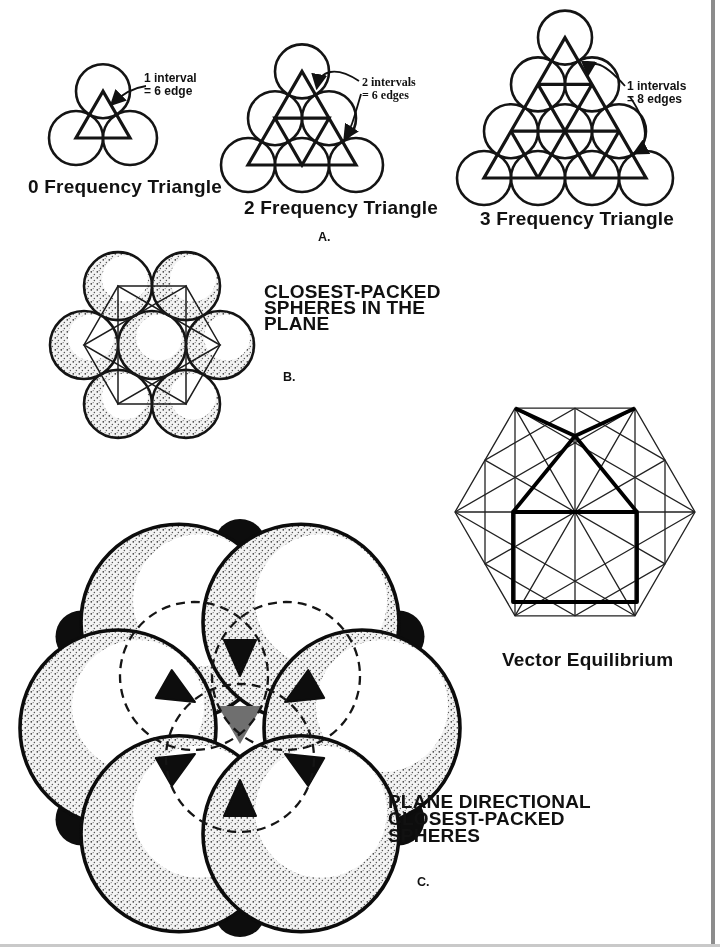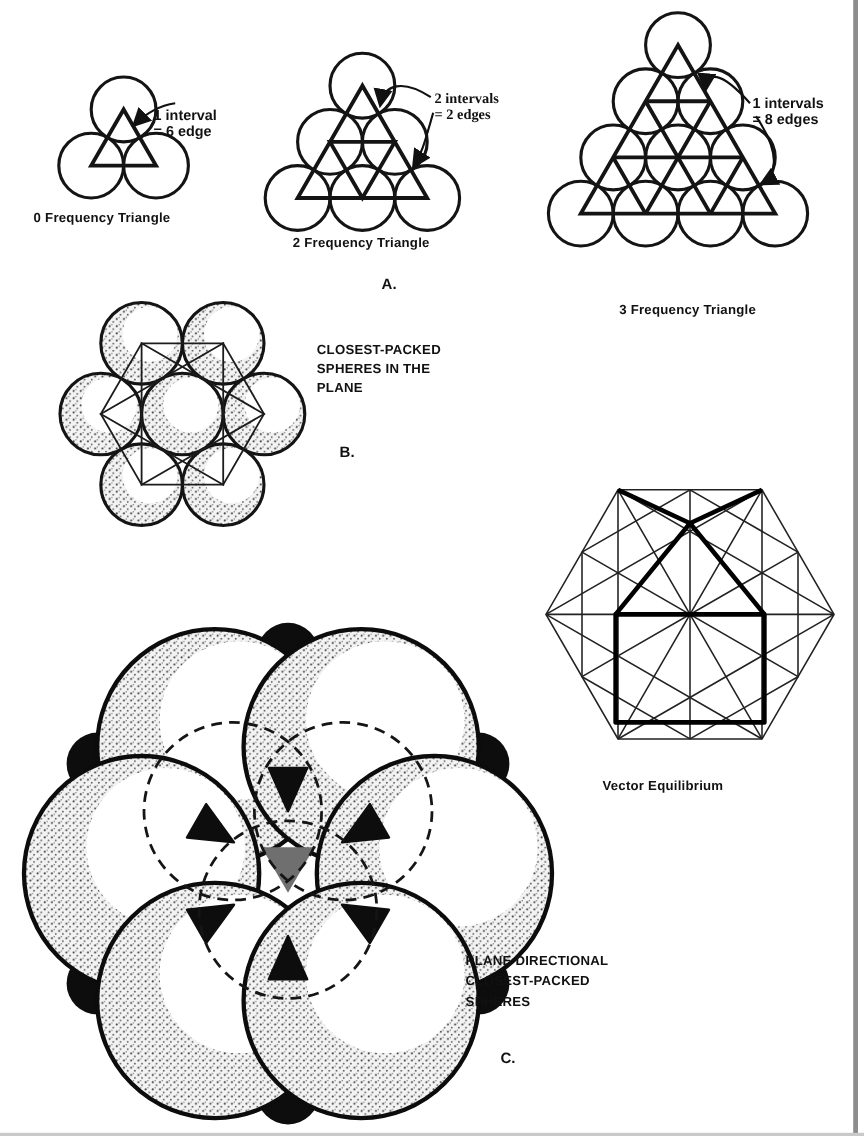--- a/index.html
+++ b/index.html
@@ -1,20 +1,20 @@
 <!DOCTYPE html>
 <html><head>
 <meta charset="utf-8">
 <style>
   html,body{margin:0;padding:0;background:#fff;}
   #page{position:relative;width:720px;height:947px;background:#fff;overflow:hidden;
         font-family:"Liberation Sans",sans-serif;color:#111;}
   #art{position:absolute;left:0;top:0;width:720px;height:947px;}
   .txt{position:absolute;color:#111;}
-  .cap{font-weight:700;font-size:11px;letter-spacing:.2px;white-space:nowrap;}
+  .cap{font-weight:700;font-size:19px;letter-spacing:.2px;white-space:nowrap;}
   .note{font-weight:700;font-size:12px;line-height:13px;white-space:nowrap;}
   .plabel{font-weight:700;font-size:12.5px;white-space:nowrap;}
   .cap3line div{white-space:nowrap;}
 </style>
 </head>
 <body>
 
 <div id="page">
 
   <svg id="art" viewBox="0 0 720 947" xmlns="http://www.w3.org/2000/svg">
@@ -181,39 +181,39 @@
         <circle cx="194" cy="676" r="74"></circle>
         <circle cx="286" cy="676" r="74"></circle>
         <circle cx="240" cy="758" r="74"></circle>
       </g>
     </g>
 
     <rect x="711" y="0" width="4" height="947" fill="#8c8c8c"></rect>
     <rect x="0" y="944" width="720" height="3" fill="#c9c9c9"></rect>
   </svg>
 
-  <div class="txt note" style="left:128px;top:72px;margin-top:18px;">
+  <div class="txt note" style="left:144px;top:72px;">
     <div>1 interval</div>
     <div>= 6 edge</div>
   </div>
   <div class="txt cap" style="left:28px;top:176px;">0 Frequency Triangle</div>
 
   <div class="txt note" style="left:362px;top:76px;font-family:Liberation Serif, serif;">
     <div>2 intervals</div>
-    <div>= 2 edges</div>
+    <div>= 6 edges</div>
   </div>
   <div class="txt cap" style="left:244px;top:197px;">2 Frequency Triangle</div>
 
   <div class="txt plabel" style="left:318px;top:230px;">A.</div>
 
   <div class="txt note" style="left:627px;top:80px;">
     <div>1 intervals</div>
     <div>= 8 edges</div>
   </div>
-  <div class="txt cap" style="left:516px;top:208px;margin-top:45px;">3 Frequency Triangle</div>
+  <div class="txt cap" style="left:480px;top:208px;">3 Frequency Triangle</div>
 
   <div class="txt cap cap3line" style="left:264px;top:284px;line-height:16px;">
     <div>CLOSEST-PACKED</div>
     <div>SPHERES IN THE</div>
     <div>PLANE</div>
   </div>
   <div class="txt plabel" style="left:283px;top:370px;">B.</div>
 
   <div class="txt cap" style="left:502px;top:649px;text-align:right;">Vector Equilibrium</div>
 

